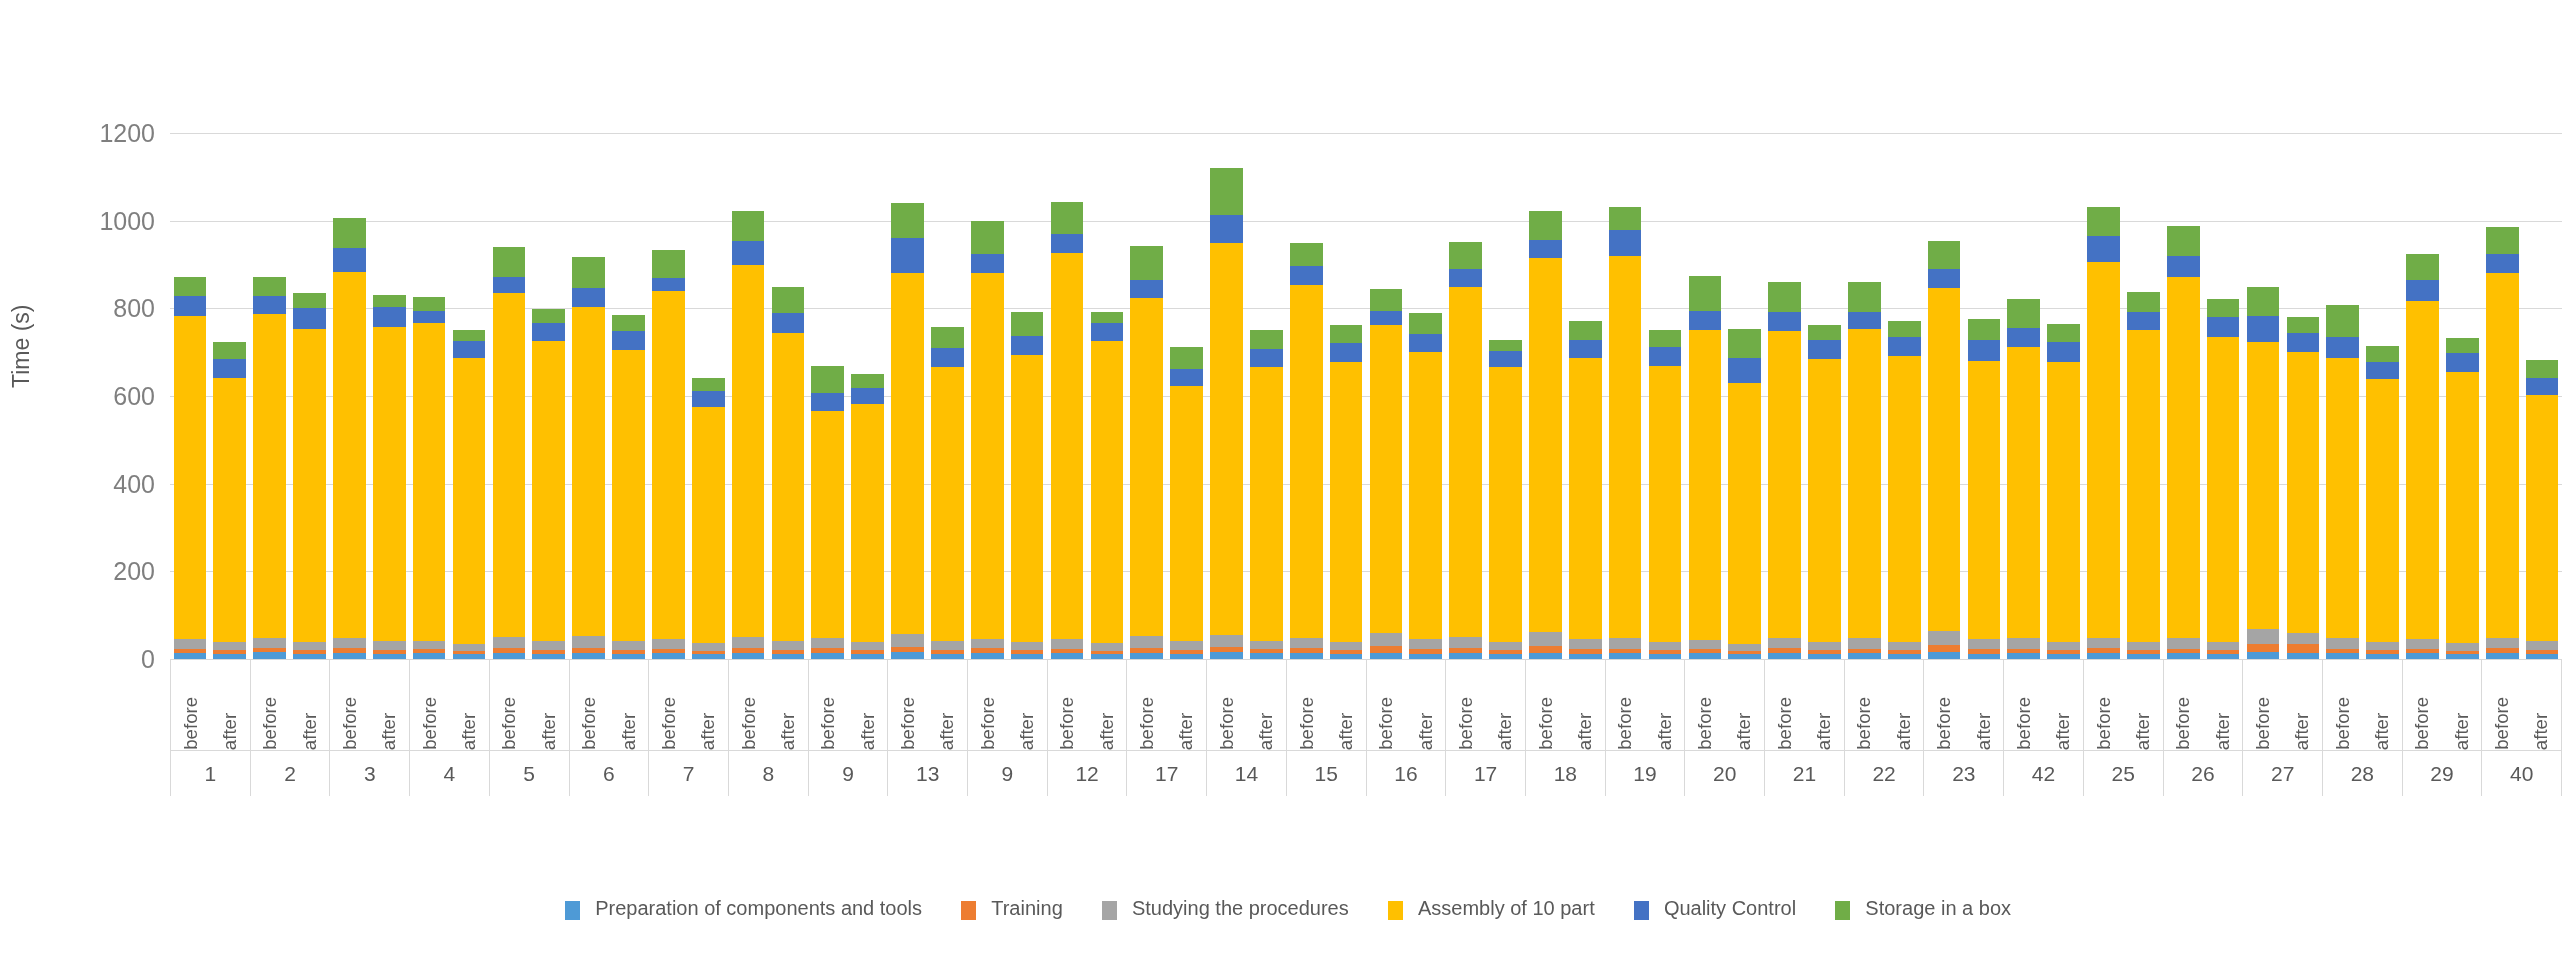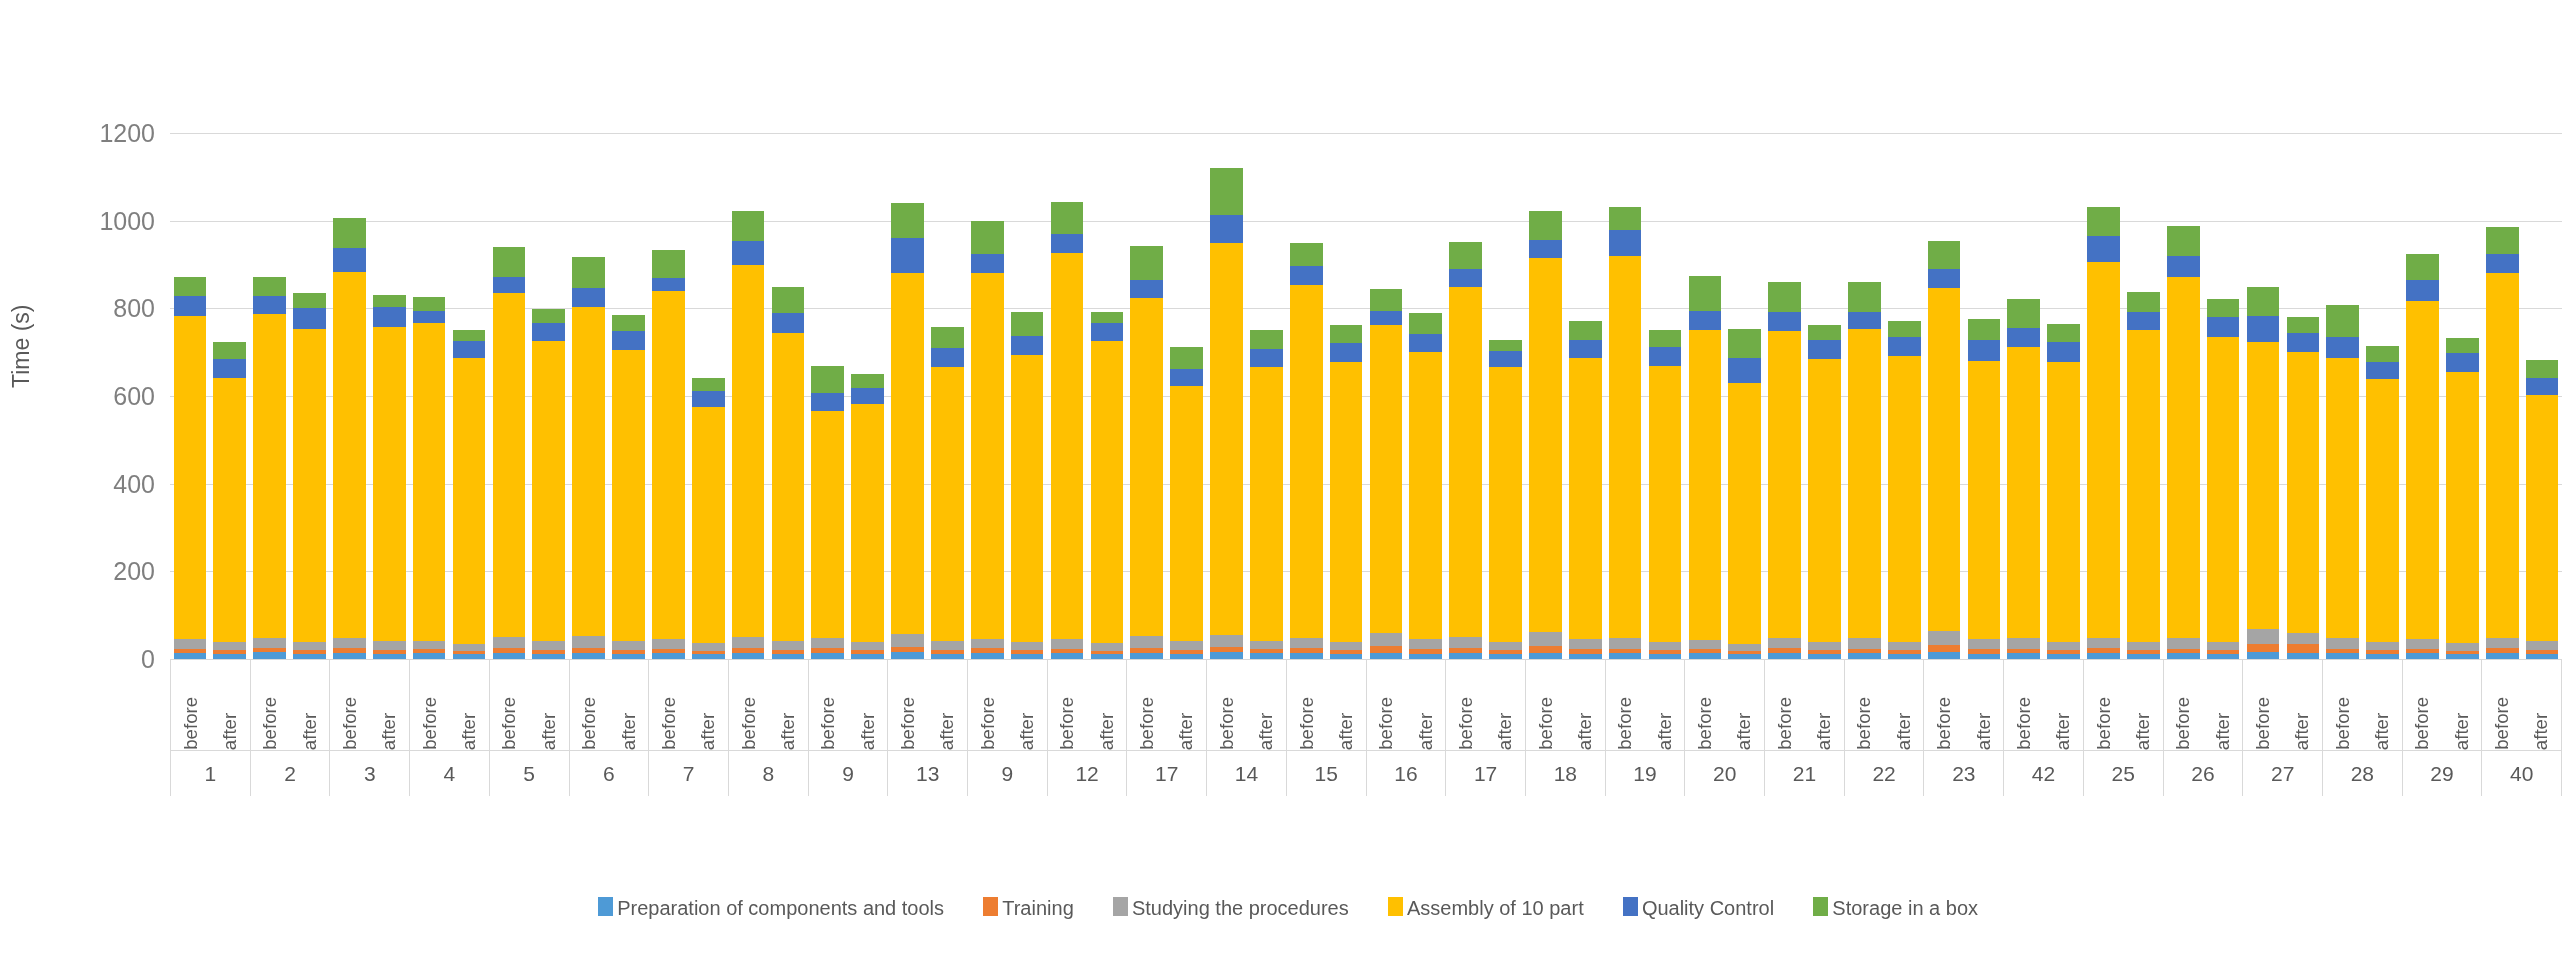--- a/index.html
+++ b/index.html
@@ -168,22 +168,22 @@
     top: 897px;
     left: 0;
     width: 2576px;
     display: flex;
     justify-content: center;
     align-items: center;
     gap: 39px;
   }
   .legend-item {
     display: flex;
-    align-items: flex-start;
-    gap: 4px;
+    align-items: flex-end;
+    gap: 15px;
     white-space: nowrap;
   }
   .legend-swatch {
     width: 15.2px;
     height: 19.4px;
     display: inline-block;
   }
   .legend-label {
     font-size: 20px;
     color: #595959;

